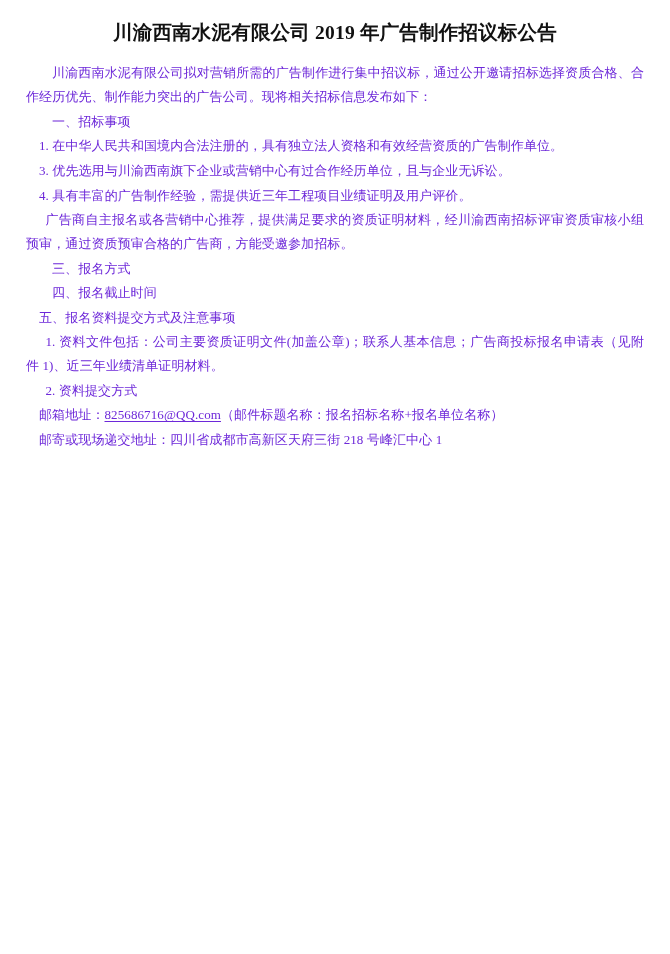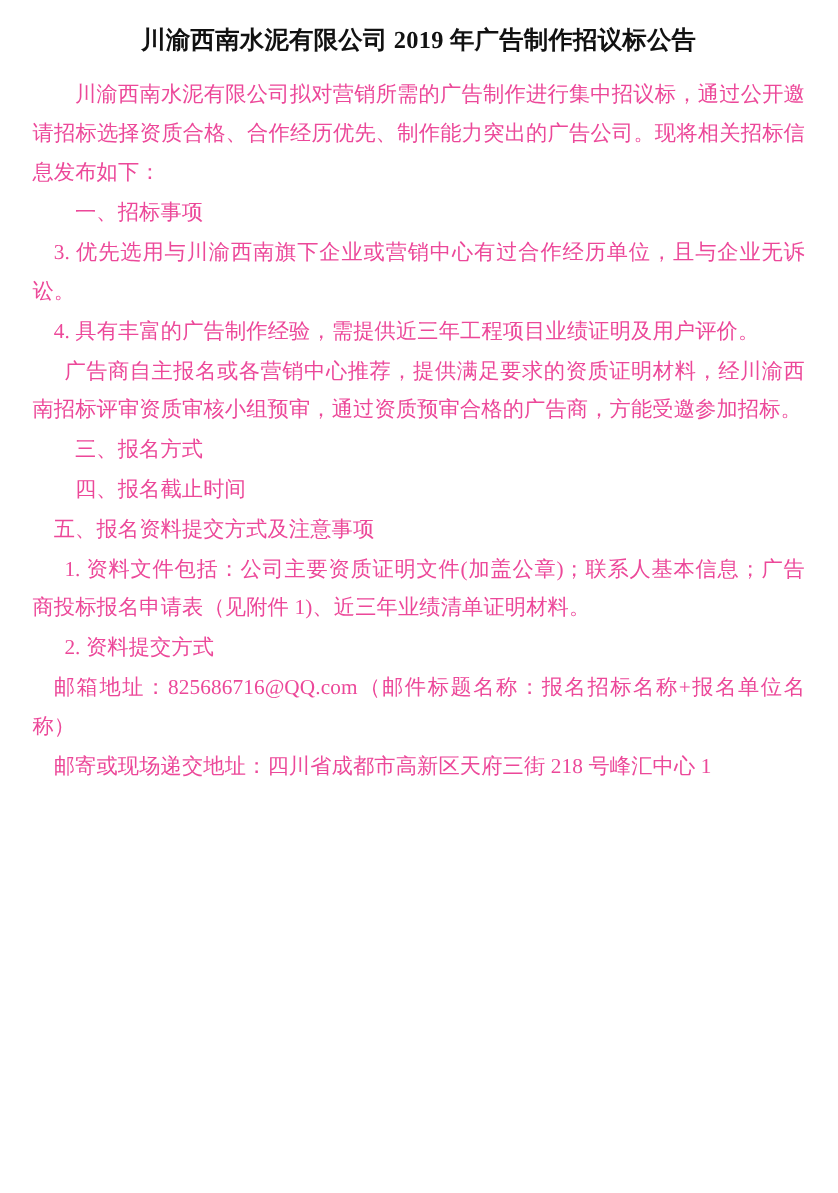--- a/index.html
+++ b/index.html
@@ -24,49 +24,51 @@
   .doc-title {
     text-align: center;
     font-size: 19.5px;
     font-weight: bold;
     letter-spacing: 0.2px;
     line-height: 1.5;
     margin: 6px 0 14px 0;
     color: #111;
   }
   .para {
-    font-size: 17px;
+    font-size: 13px;
     line-height: 1.82;
     text-align: justify;
     text-justify: inter-ideograph;
     margin: 0 0 1px 0;
-    color: #ec4899;
+    color: #6d28d9;
     letter-spacing: 0.1px;
   }
   .indent-2 { text-indent: 2em; }
   .indent-1 { text-indent: 1em; }
   .indent-15 { text-indent: 1.5em; }
   .underline {
+    text-decoration: underline;
     text-underline-offset: 2px;
   }
 </style>
 </head>
 <body>
 
 <div class="page">
 
   <h1 class="doc-title">川渝西南水泥有限公司 2019 年广告制作招议标公告</h1>
 
   <p class="para indent-2">川渝西南水泥有限公司拟对营销所需的广告制作进行集中招议标，通过公开邀请招标选择资质合格、合作经历优先、制作能力突出的广告公司。现将相关招标信息发布如下：</p>
 
   <p class="para indent-2">一、招标事项</p>
 
 
 
 
+  <p class="para indent-1">1. 在中华人民共和国境内合法注册的，具有独立法人资格和有效经营资质的广告制作单位。</p>
 
 
   <p class="para indent-1">3. 优先选用与川渝西南旗下企业或营销中心有过合作经历单位，且与企业无诉讼。</p>
 
   <p class="para indent-1">4. 具有丰富的广告制作经验，需提供近三年工程项目业绩证明及用户评价。</p>
 
   <p class="para indent-15">广告商自主报名或各营销中心推荐，提供满足要求的资质证明材料，经川渝西南招标评审资质审核小组预审，通过资质预审合格的广告商，方能受邀参加招标。</p>
 
   <p class="para indent-2">三、报名方式</p>
 

